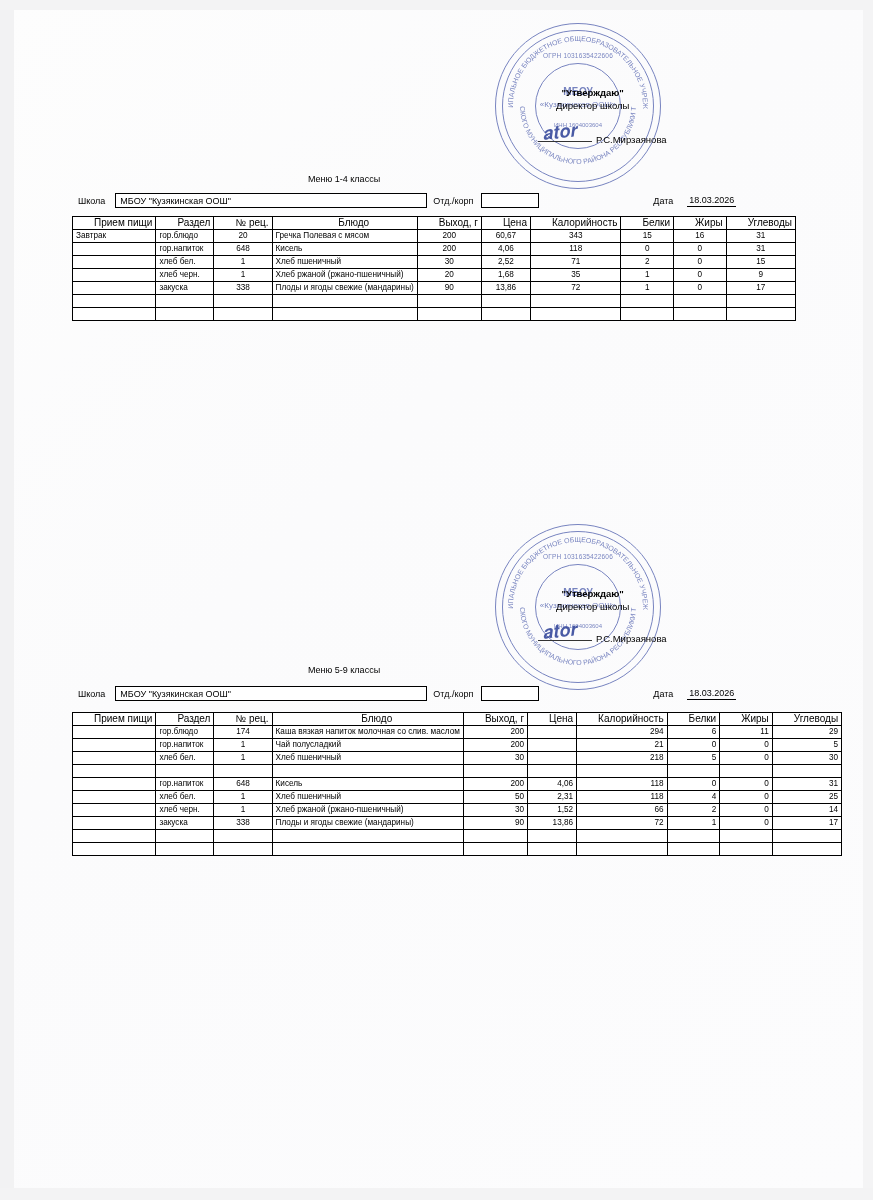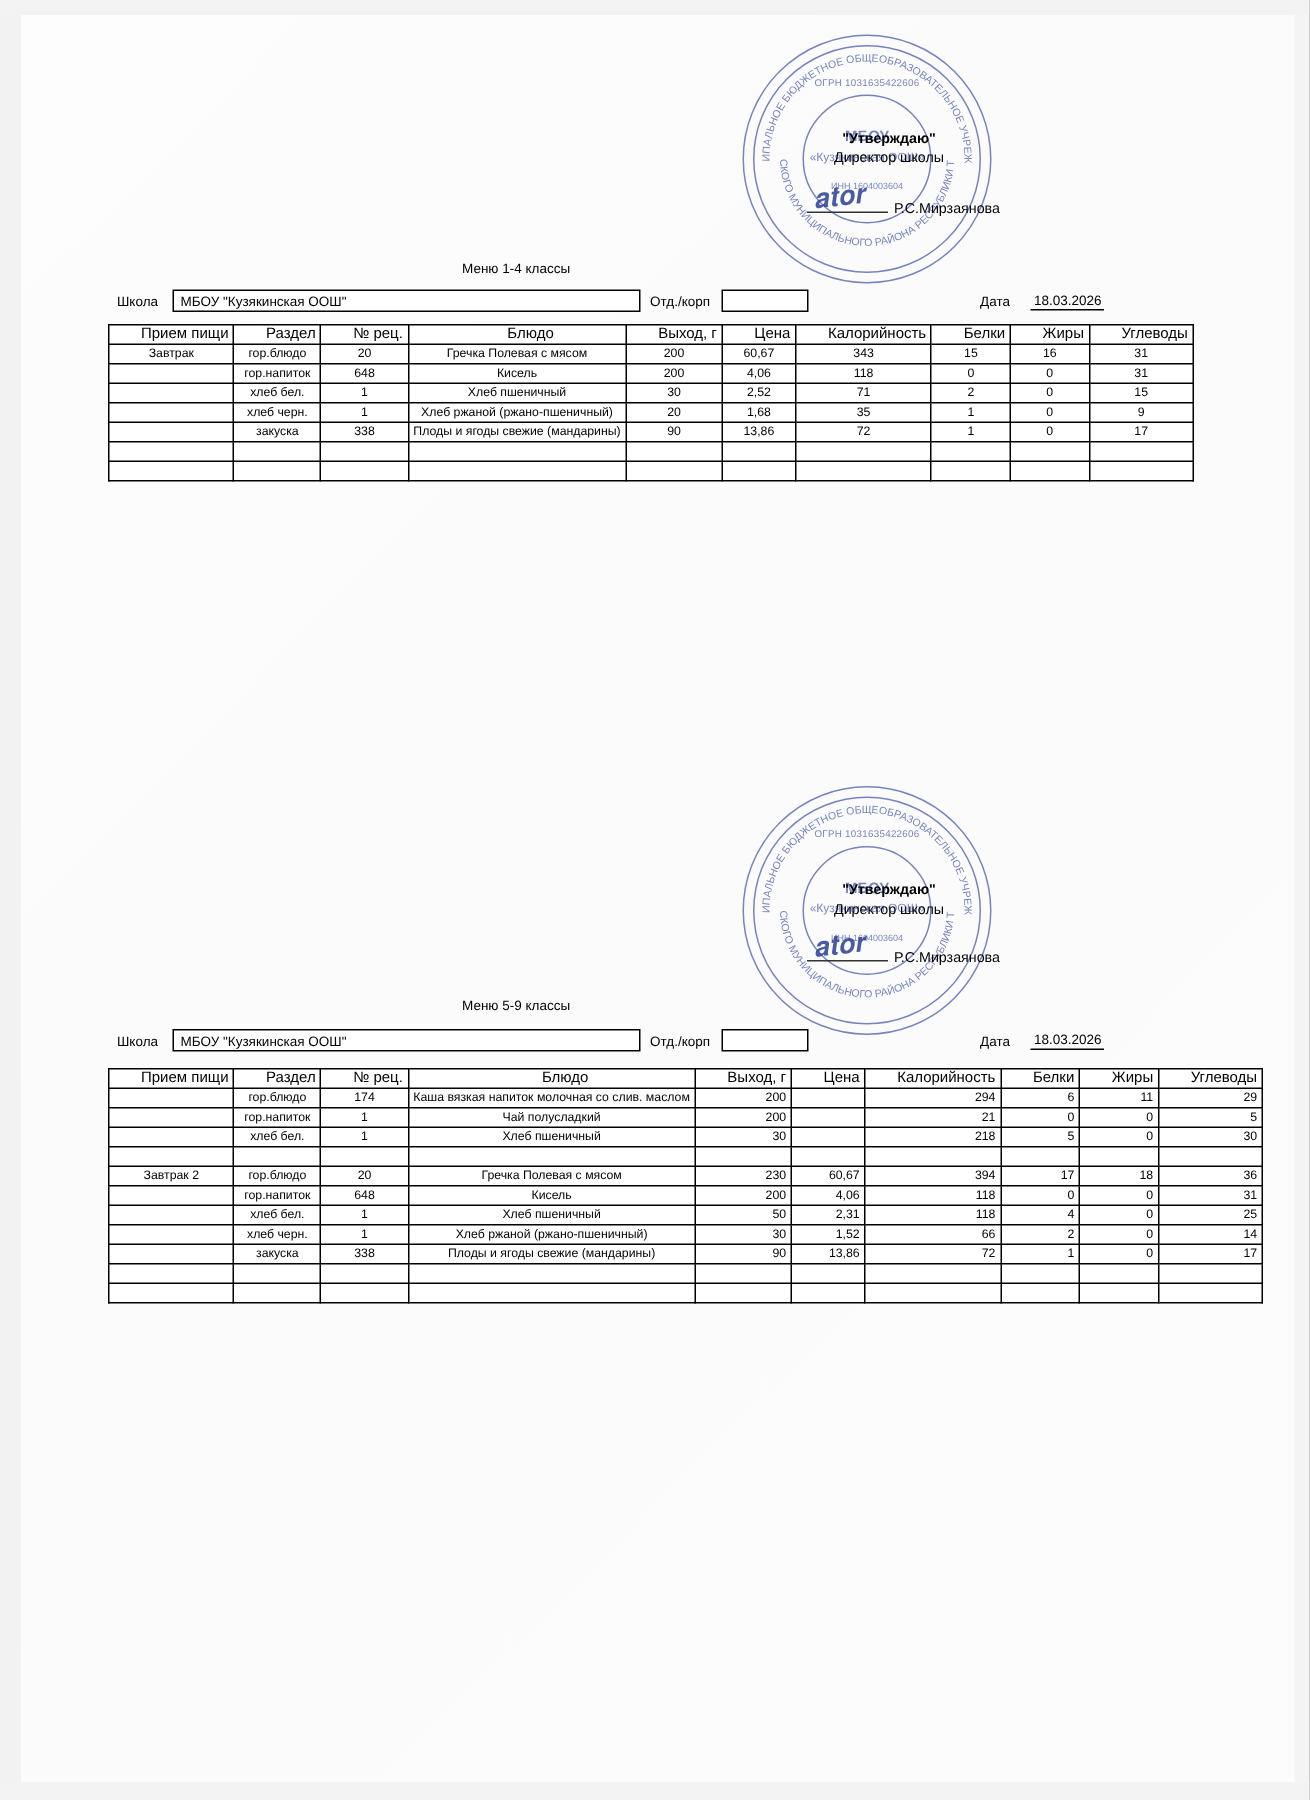--- a/index.html
+++ b/index.html
@@ -154,21 +154,21 @@
     font-weight: normal;
     white-space: nowrap;
     overflow: hidden;
   }
   table.menu th {
     text-align: center;
     font-size: 10px;
     background: #fff;
     padding-left: 21px;
   }
-  .c-left { text-align: center; }
+  .c-left { text-align: left; }
   .c-center { text-align: center; }
   .c-right { text-align: right; }
   .empty-row td { height: 12px; }
 </style>
 </head>
 <body>
 
 <div class="page">
   <div class="scan-tint"></div>
   <div class="edge-l"></div>
@@ -443,32 +443,20 @@
           <td class="c-center"></td>
           <td class="c-left"></td>
           <td class="c-right"></td>
           <td class="c-right"></td>
           <td class="c-right"></td>
           <td class="c-right"></td>
           <td class="c-right"></td>
           <td class="c-right"></td>
         </tr>
         <tr>
-          <td class="c-left">Завтрак 2</td>
-          <td class="c-left">гор.блюдо</td>
-          <td class="c-center">20</td>
-          <td class="c-left">Гречка Полевая с мясом</td>
-          <td class="c-right">230</td>
-          <td class="c-right">60,67</td>
-          <td class="c-right">394</td>
-          <td class="c-right">17</td>
-          <td class="c-right">18</td>
-          <td class="c-right">36</td>
-        </tr>
-        <tr>
           <td class="c-left"></td>
           <td class="c-left">гор.напиток</td>
           <td class="c-center">648</td>
           <td class="c-left">Кисель</td>
           <td class="c-right">200</td>
           <td class="c-right">4,06</td>
           <td class="c-right">118</td>
           <td class="c-right">0</td>
           <td class="c-right">0</td>
           <td class="c-right">31</td>

